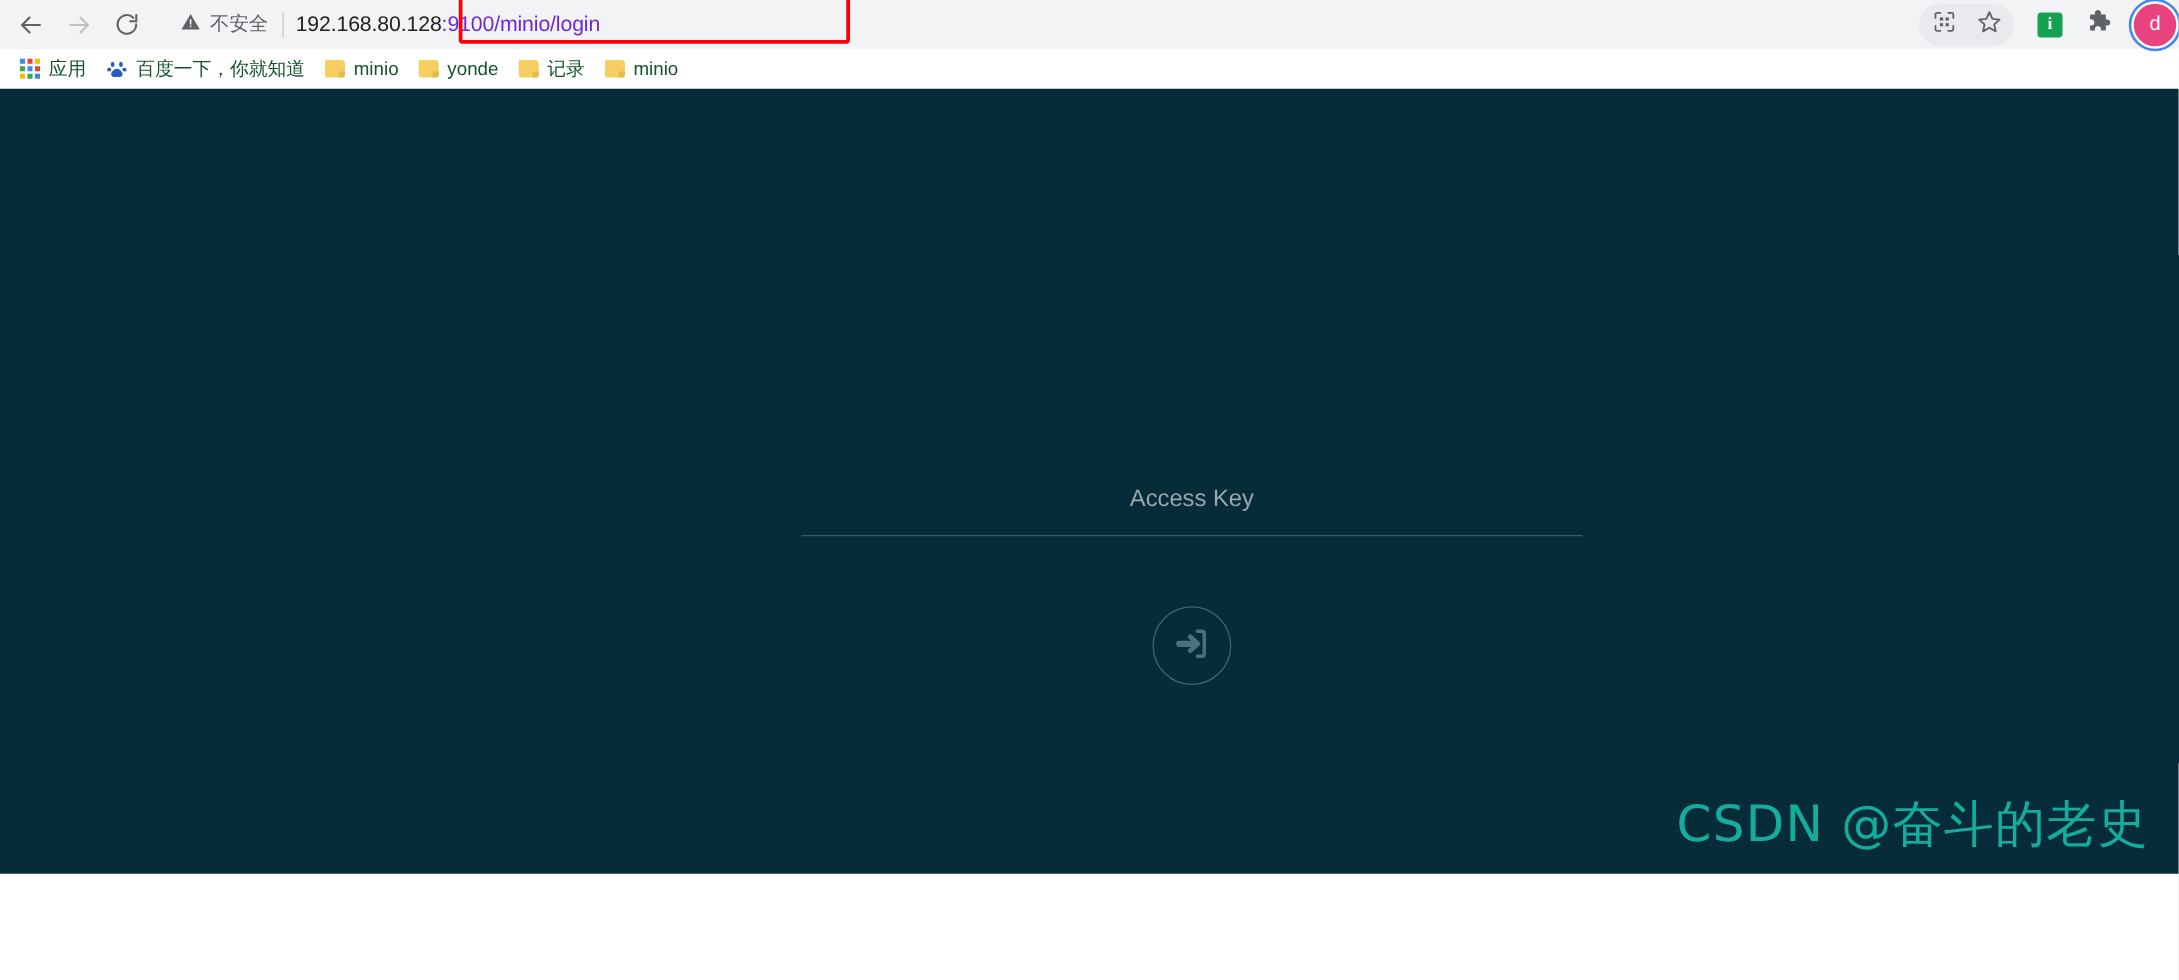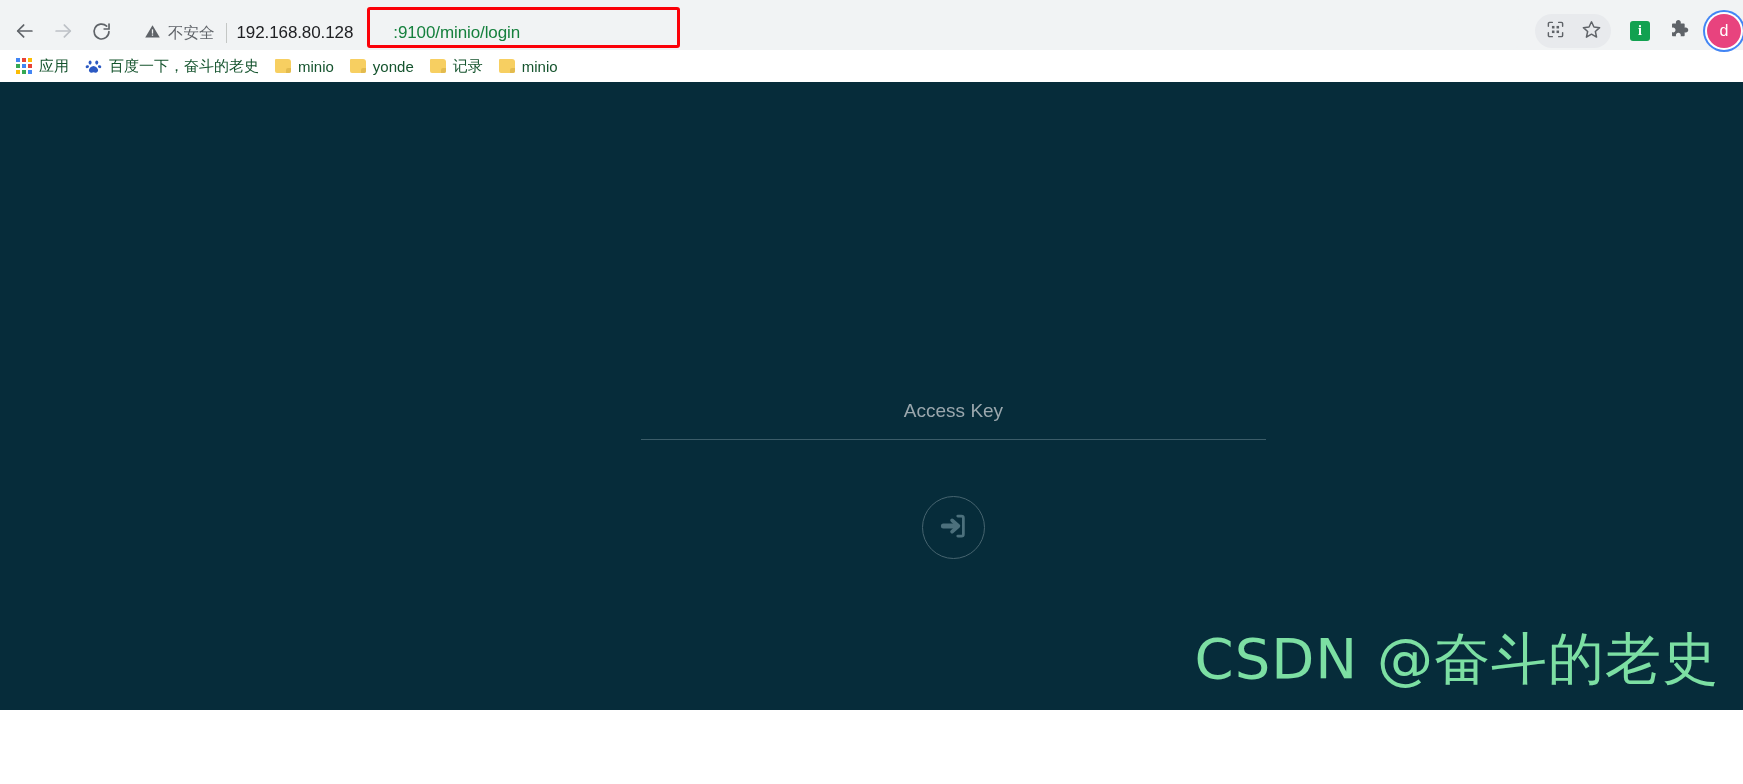--- a/index.html
+++ b/index.html
@@ -7,24 +7,24 @@
     width: 1743px; height: 784px;
     overflow: hidden;
     font-family: "Liberation Sans", "DejaVu Sans", sans-serif;
     background: #ffffff;
   }
 
   
   #browser-chrome { width: 1743px; }
 
   #toolbar {
-    height: 50px;
+    height: 39px;
     background: #f1f3f4;
     display: flex;
-    align-items: flex-end;
+    align-items: center;
     padding: 0 6px;
     position: relative;
   }
 
   .nav-btn {
     width: 38px; height: 38px;
     display: flex; align-items: center; justify-content: center;
     border-radius: 50%;
     flex: 0 0 auto;
     cursor: pointer;
@@ -80,21 +80,21 @@
     border-radius: 3px;
     pointer-events: none;
   }
   #url-text {
     font-size: 17px;
     color: #202124;
     white-space: nowrap;
     margin-left: 10px;
     letter-spacing: -0.1px;
   }
-  #url-text .dim { color: #15803d; padding-left: 40px; }
+  #url-text .dim { color: #6d28d9; }
 
   #toolbar-right {
     display: flex;
     align-items: center;
     flex: 0 0 auto;
     gap: 2px;
     padding-right: 2px;
   }
   .tb-icon {
     width: 38px; height: 38px;
@@ -233,22 +233,22 @@
     display: flex;
     align-items: center;
     justify-content: center;
     cursor: pointer;
     padding: 0;
   }
   #watermark {
     position: absolute;
     right: 24px;
     bottom: 12px;
-    font-size: 56px;
-    color: #86efac;
+    font-size: 40px;
+    color: #14b8a6;
     font-family: "DejaVu Sans", sans-serif;
     letter-spacing: 1px;
     white-space: nowrap;
     opacity: 0.92;
   }
 </style>
 </head>
 <body>
 
 <div id="browser-chrome">
@@ -362,21 +362,21 @@
     <div class="bookmark">
       <span id="baidu-ico">
         <svg width="17" height="17" viewBox="0 0 24 24">
           <ellipse cx="7.2" cy="6.4" rx="2.1" ry="3" fill="#2b59c3"></ellipse>
           <ellipse cx="16.6" cy="6.4" rx="2.1" ry="3" fill="#2b59c3"></ellipse>
           <ellipse cx="3.3" cy="12.2" rx="2.4" ry="2" fill="#2b59c3" transform="rotate(-18 3.3 12.2)"></ellipse>
           <ellipse cx="20.6" cy="12.2" rx="2.4" ry="2" fill="#2b59c3" transform="rotate(18 20.6 12.2)"></ellipse>
           <path d="M12 11.2c3.1 0 5.9 3.2 6.4 5.4.5 2.2-1.1 4.1-3.6 4.1-1.2 0-1.9-.5-2.8-.5s-1.6.5-2.8.5c-2.5 0-4.1-1.9-3.6-4.1.5-2.2 3.3-5.4 6.4-5.4z" fill="#2b59c3"></path>
         </svg>
       </span>
-      <span class="bookmark-label">百度一下，奋斗的老史</span>
+      <span class="bookmark-label">百度一下，你就知道</span>
     </div>
 
     <div class="bookmark">
       <span class="folder-ico"></span>
       <span class="bookmark-label">minio</span>
     </div>
 
     <div class="bookmark">
       <span class="folder-ico"></span>
       <span class="bookmark-label">yonde</span>

